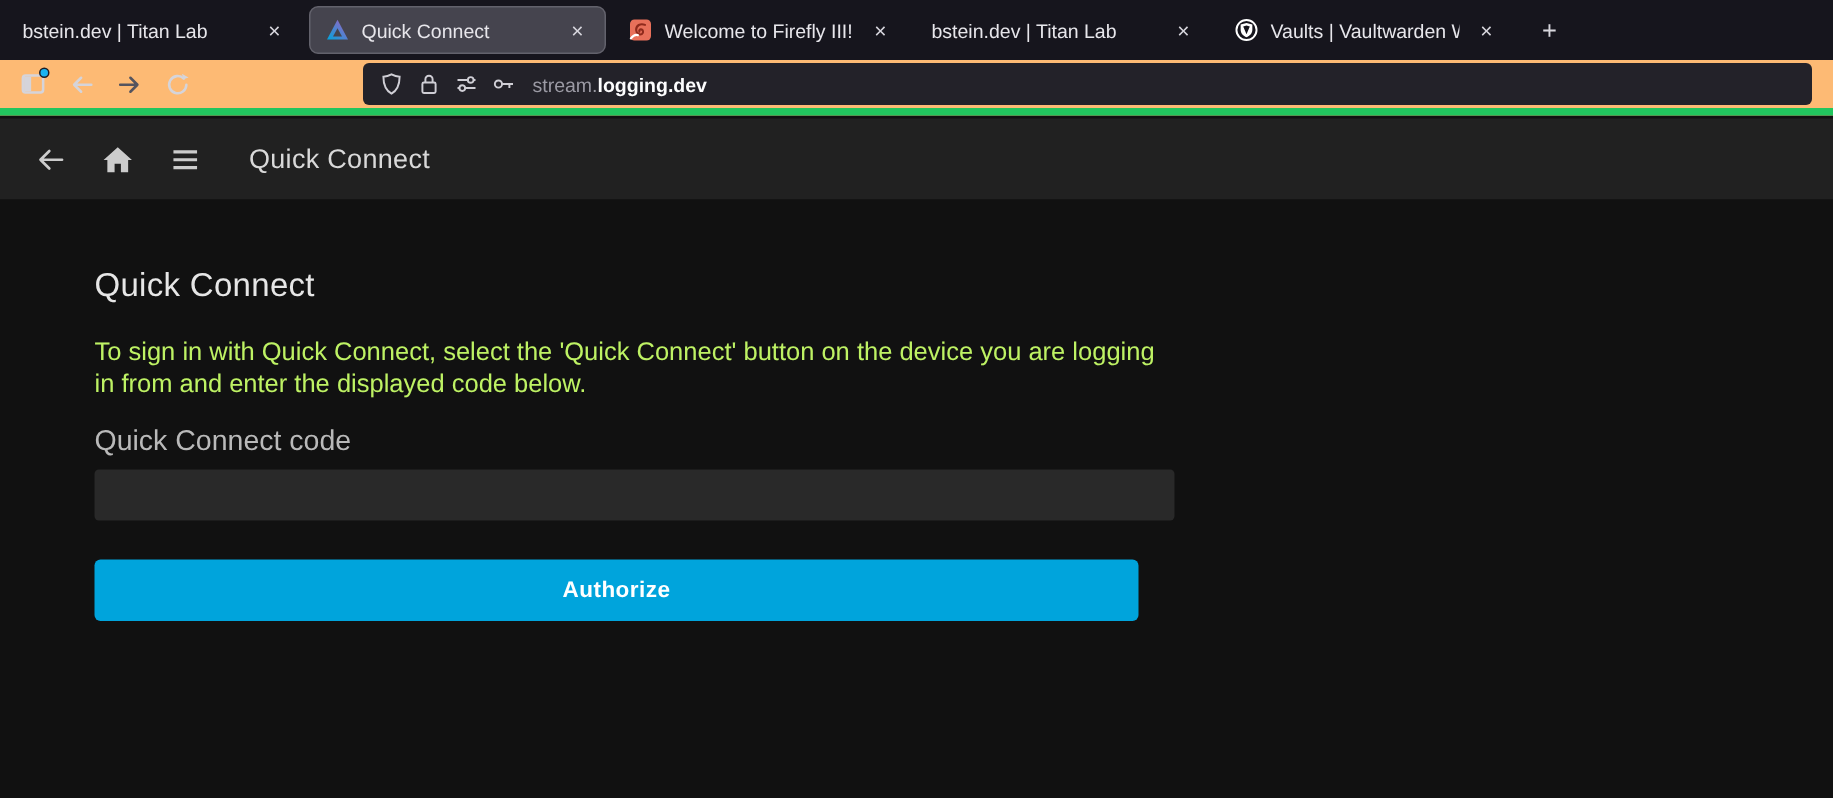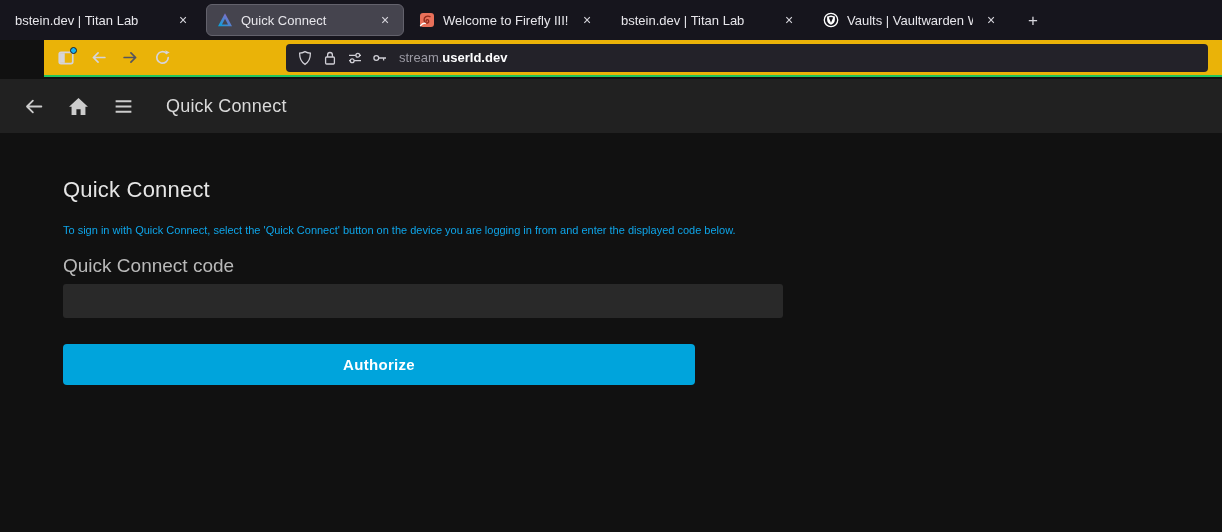--- a/index.html
+++ b/index.html
@@ -25,22 +25,22 @@
   .tab.active { background:#45444e; border-color:#63626c; }
   .tab .favicon { width:16px; height:16px; flex:0 0 16px; display:grid; place-items:center; position:relative; }
   .tab .tab-title { flex:1; white-space:nowrap; overflow:hidden; }
   .tab .tab-close, .newtab-btn {
     color:#d7d6dd; font-size:14px; line-height:1;
     width:20px; height:20px; display:grid; place-items:center; border-radius:4px; flex:0 0 20px;
   }
   .newtab-btn { font-size:17px; margin-left:8px; width:26px; height:26px; flex:0 0 26px; }
   
   .navbar {
-    height:37px; background:#eab308; border-bottom:2px solid #22c55e;
-    display:flex; align-items:center; padding:0 8px;margin-left:44px;
+    height:37px; background:#fdba74; border-bottom:5px solid #22c55e;
+    display:flex; align-items:center; padding:0 8px;
   }
   .nav-btn {
     width:28px; height:28px; display:grid; place-items:center;
     border-radius:4px; margin-right:4px; position:relative; flex:0 0 28px;
   }
   .urlbar {
     flex:1; height:28px; margin-left:106px; margin-right:6px;
     background:#232229; border-radius:4px;
     display:flex; align-items:center; gap:9px; padding:0 11px;
     font-size:13px; color:#9b9aa4; white-space:nowrap; overflow:hidden;
@@ -52,29 +52,29 @@
   .jf-header {
     height:54px; margin-top:2px; background:#212121;
     display:flex; align-items:center; padding-left:20px; color:#cccccc;
   }
   .jf-hbtn { width:26px; height:26px; display:grid; place-items:center; margin-right:19px; }
   .jf-title { font-size:18px; color:#d9d9d9; margin-left:11px; letter-spacing:.2px; }
   
   .jf-page { height:399px; background:#111111; }
   .content { padding:44px 0 0 63px; width:783px; }
   .content h2 { margin:0 0 21px 0; font-size:22px; font-weight:400; color:#e6e6e6; letter-spacing:.2px; }
-  .content p  { margin:0 0 17px 0; width:712px; font-size:11px; line-height:1.25; color:#0ea5e9; }
+  .content p  { margin:0 0 17px 0; width:712px; font-size:17px; line-height:1.25; color:#bef264; }
   .field-label { display:block; font-size:19px; color:#b9b9b9; margin-bottom:7px; }
   .code-input {
     width:720px; height:34px; background:#292929; border:none; border-radius:3px;
     color:#ffffff; font-size:15px; padding:0 10px; outline:none;
     font-family:"Liberation Sans","DejaVu Sans",sans-serif;
   }
   .authorize-btn {
-    display:block; width:632px; height:41px; margin-top:26px;
+    display:block; width:696px; height:41px; margin-top:26px;
     background:#00a4dc; color:#ffffff; border:none; border-radius:4px;
     font-size:15px; font-weight:700; letter-spacing:.3px; cursor:pointer;
     font-family:"Liberation Sans","DejaVu Sans",sans-serif;
   }
   .view-dot {
     position:absolute; top:3px; right:3px; width:7px; height:7px;
     border-radius:50%; background:#18b3f1; border:1px solid #1e1d25;
   }
   svg { display:block; }
 </style>
@@ -186,21 +186,21 @@
       </svg>
     </span>
     <span class="uicon">
       <svg width="16" height="16" viewBox="0 0 16 16">
         <circle cx="4.3" cy="8" r="2.4" fill="none" stroke="#cfced5" stroke-width="1.3"></circle>
         <path d="M6.7 8 H14 M11.6 8 V10.6" stroke="#cfced5" stroke-width="1.3"></path>
       </svg>
     </span>
     <span class="url-text">
         <span class="url-sub">stream.</span>
-        <span class="url-domain">userId.dev</span>
+        <span class="url-domain">logging.dev</span>
       </span>
   </div>
 </div>
 
 <div class="jf-header">
   <div class="jf-hbtn">
     <svg width="21" height="21" viewBox="0 0 20 20">
       <path d="M17.5 10 H3.8 M9.4 4.4 L3.8 10 L9.4 15.6" stroke="#cccccc" stroke-width="1.7" fill="none" stroke-linecap="round" stroke-linejoin="round"></path>
     </svg>
   </div>

